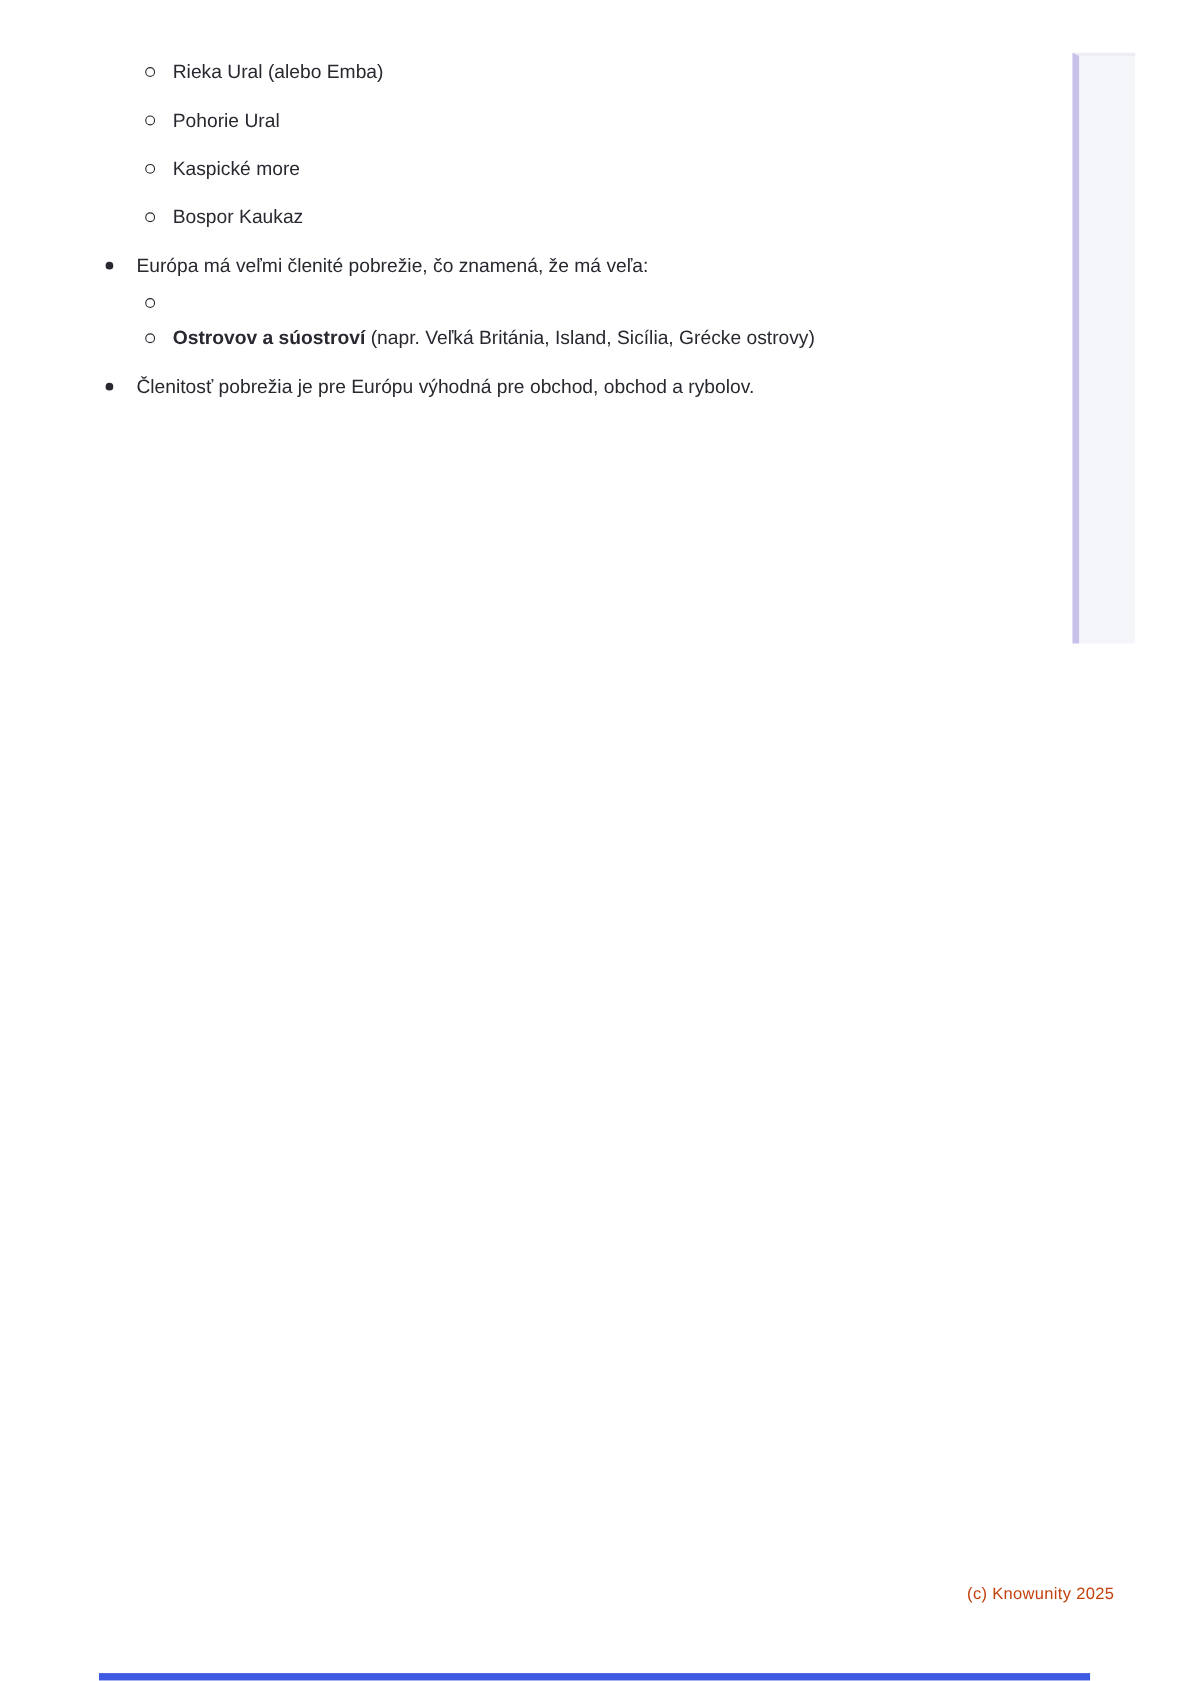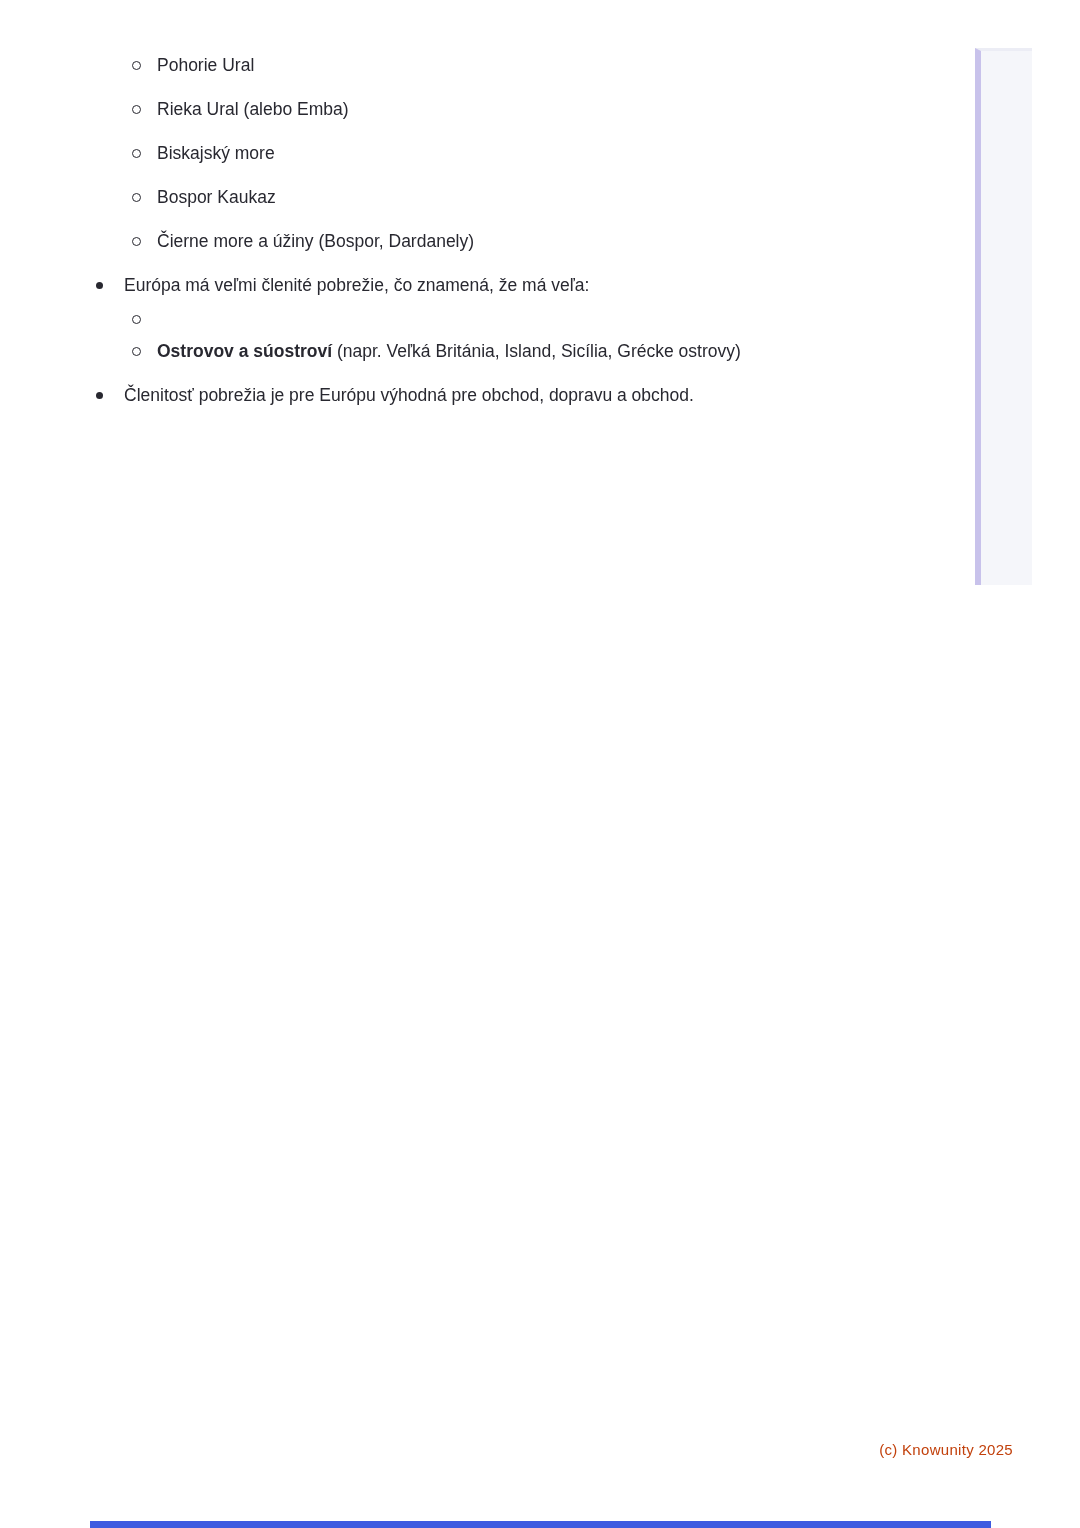--- a/index.html
+++ b/index.html
@@ -107,37 +107,33 @@
 </head>
 <body>
 
 <div class="page">
 
   <div class="doc">
 
     <ul class="plain">
       <li class="l2">
         <span class="marker"></span>
+        <span class="txt">Rieka Ural (alebo Emba)</span>
+      </li>
+      <li class="l2">
+        <span class="marker"></span>
         <span class="txt">Pohorie Ural</span>
       </li>
       <li class="l2">
         <span class="marker"></span>
-        <span class="txt">Rieka Ural (alebo Emba)</span>
-      </li>
-      <li class="l2">
-        <span class="marker"></span>
-        <span class="txt">Biskajský more</span>
+        <span class="txt">Kaspické more</span>
       </li>
       <li class="l2">
         <span class="marker"></span>
         <span class="txt">Bospor Kaukaz</span>
-      </li>
-      <li class="l2">
-        <span class="marker"></span>
-        <span class="txt">Čierne more a úžiny (Bospor, Dardanely)</span>
       </li>
     </ul>
 
     <div class="l1 mt8">
       <span class="marker"></span>
       <span class="txt">Európa má veľmi členité pobrežie, čo znamená, že má veľa:</span>
     </div>
 
     <ul class="plain">
       <li class="l2">
@@ -147,21 +143,21 @@
         <span class="marker"></span>
         <span class="txt">
           <span class="term">Ostrovov a súostroví</span>
           <span>(napr. Veľká Británia, Island, Sicília, Grécke ostrovy)</span>
         </span>
       </li>
     </ul>
 
     <div class="l1 mt7">
       <span class="marker"></span>
-      <span class="txt">Členitosť pobrežia je pre Európu výhodná pre obchod, dopravu a obchod.</span>
+      <span class="txt">Členitosť pobrežia je pre Európu výhodná pre obchod, obchod a rybolov.</span>
     </div>
 
   </div>
 
   <div class="side-strip">
     <span class="thumb"></span>
   </div>
 
   <div class="footer-copyright">(c) Knowunity 2025</div>
 

